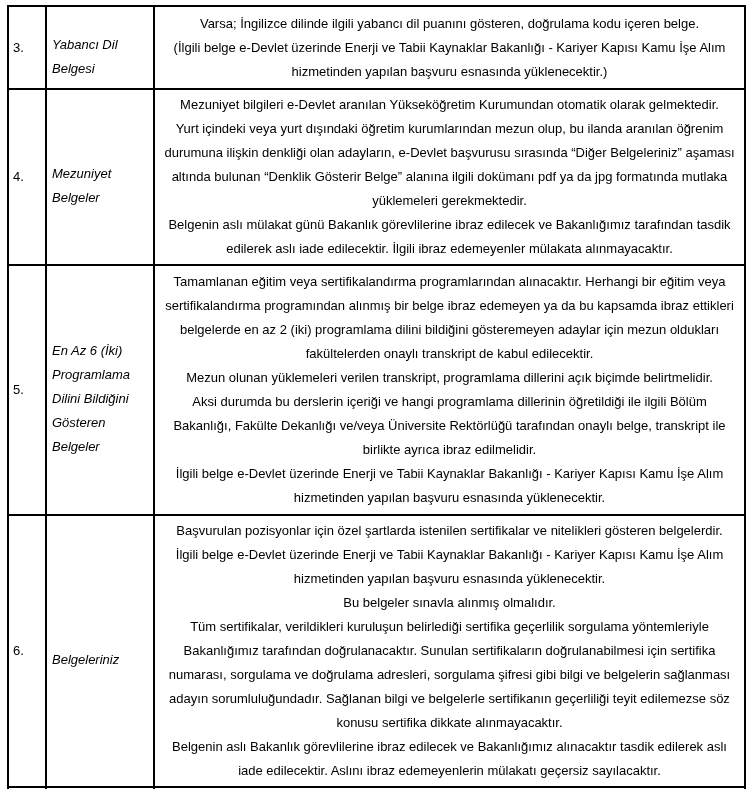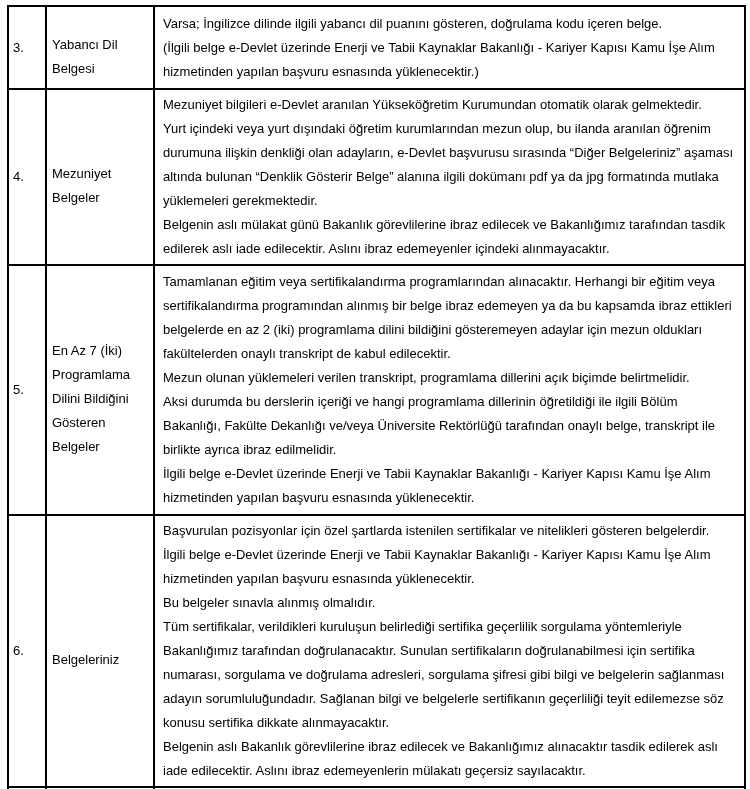--- a/index.html
+++ b/index.html
@@ -34,30 +34,31 @@
     line-height: 24px;
     overflow: hidden;
   }
   td.num {
     padding: 2px 2px 2px 4px;
     text-align: left;
     vertical-align: middle;
   }
   td.name {
     padding: 20px 4px 2px 5px;
+    font-style: italic;
   }
   td.desc {
     padding: 3px 8px;
   }
   tr.row-3 { height: 83px; }
   tr.row-4 { height: 171px; }
   tr.row-5 { height: 250px; }
   tr.row-6 { height: 272px; }
   tr.row-partial { height: 40px; }
-  .para { margin: 0; }
+  .para { margin: 0; text-align: center; }
 </style>
 </head>
 <body>
 
 <div class="page">
   <table class="doc-table">
     <colgroup>
       <col class="c-num">
       <col class="c-name">
       <col class="c-desc">
@@ -78,29 +79,29 @@
       <tr class="row-4">
         <td class="num">
           <span>4.</span>
         </td>
         <td class="name">
           <span>Mezuniyet Belgeler</span>
         </td>
         <td class="desc">
           <div class="para">Mezuniyet bilgileri e-Devlet aranılan Yükseköğretim Kurumundan otomatik olarak gelmektedir.</div>
           <div class="para">Yurt içindeki veya yurt dışındaki öğretim kurumlarından mezun olup, bu ilanda aranılan öğrenim durumuna ilişkin denkliği olan adayların, e-Devlet başvurusu sırasında “Diğer Belgeleriniz” aşaması altında bulunan “Denklik Gösterir Belge” alanına ilgili dokümanı pdf ya da jpg formatında mutlaka yüklemeleri gerekmektedir.</div>
-          <div class="para">Belgenin aslı mülakat günü Bakanlık görevlilerine ibraz edilecek ve Bakanlığımız tarafından tasdik edilerek aslı iade edilecektir. Aslını ibraz edemeyenler içindeki alınmayacaktır.</div>
+          <div class="para">Belgenin aslı mülakat günü Bakanlık görevlilerine ibraz edilecek ve Bakanlığımız tarafından tasdik edilerek aslı iade edilecektir. İlgili ibraz edemeyenler mülakata alınmayacaktır.</div>
         </td>
       </tr>
       <tr class="row-5">
         <td class="num">
           <span>5.</span>
         </td>
         <td class="name">
-          <span>En Az 7 (İki) Programlama Dilini Bildiğini Gösteren Belgeler</span>
+          <span>En Az 6 (İki) Programlama Dilini Bildiğini Gösteren Belgeler</span>
         </td>
         <td class="desc">
           <div class="para">Tamamlanan eğitim veya sertifikalandırma programlarından alınacaktır. Herhangi bir eğitim veya sertifikalandırma programından alınmış bir belge ibraz edemeyen ya da bu kapsamda ibraz ettikleri belgelerde en az 2 (iki) programlama dilini bildiğini gösteremeyen adaylar için mezun oldukları fakültelerden onaylı transkript de kabul edilecektir.</div>
           <div class="para">Mezun olunan yüklemeleri verilen transkript, programlama dillerini açık biçimde belirtmelidir.</div>
           <div class="para">Aksi durumda bu derslerin içeriği ve hangi programlama dillerinin öğretildiği ile ilgili Bölüm Bakanlığı, Fakülte Dekanlığı ve/veya Üniversite Rektörlüğü tarafından onaylı belge, transkript ile birlikte ayrıca ibraz edilmelidir.</div>
           <div class="para">İlgili belge e-Devlet üzerinde Enerji ve Tabii Kaynaklar Bakanlığı - Kariyer Kapısı Kamu İşe Alım hizmetinden yapılan başvuru esnasında yüklenecektir.</div>
         </td>
       </tr>
       <tr class="row-6">
         <td class="num">

